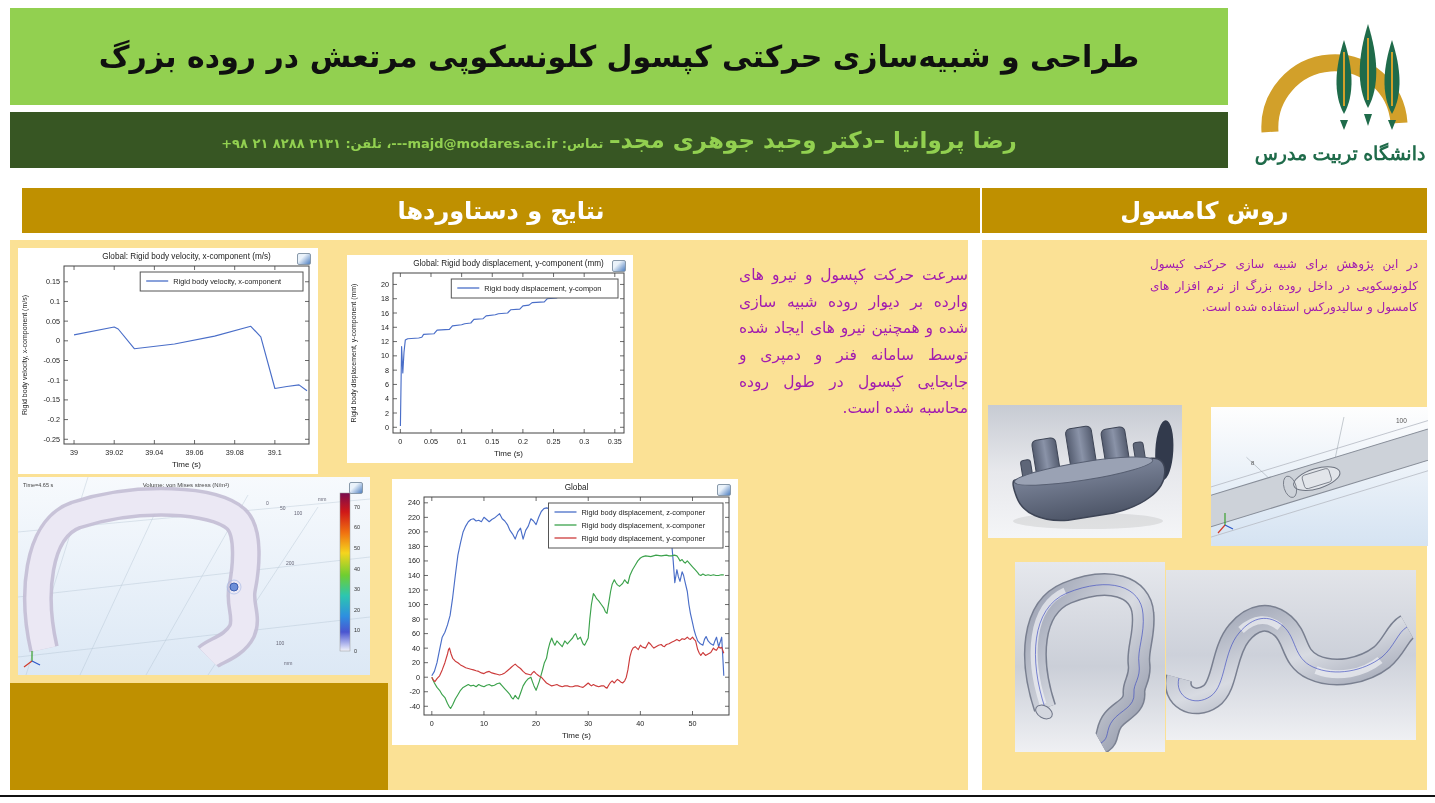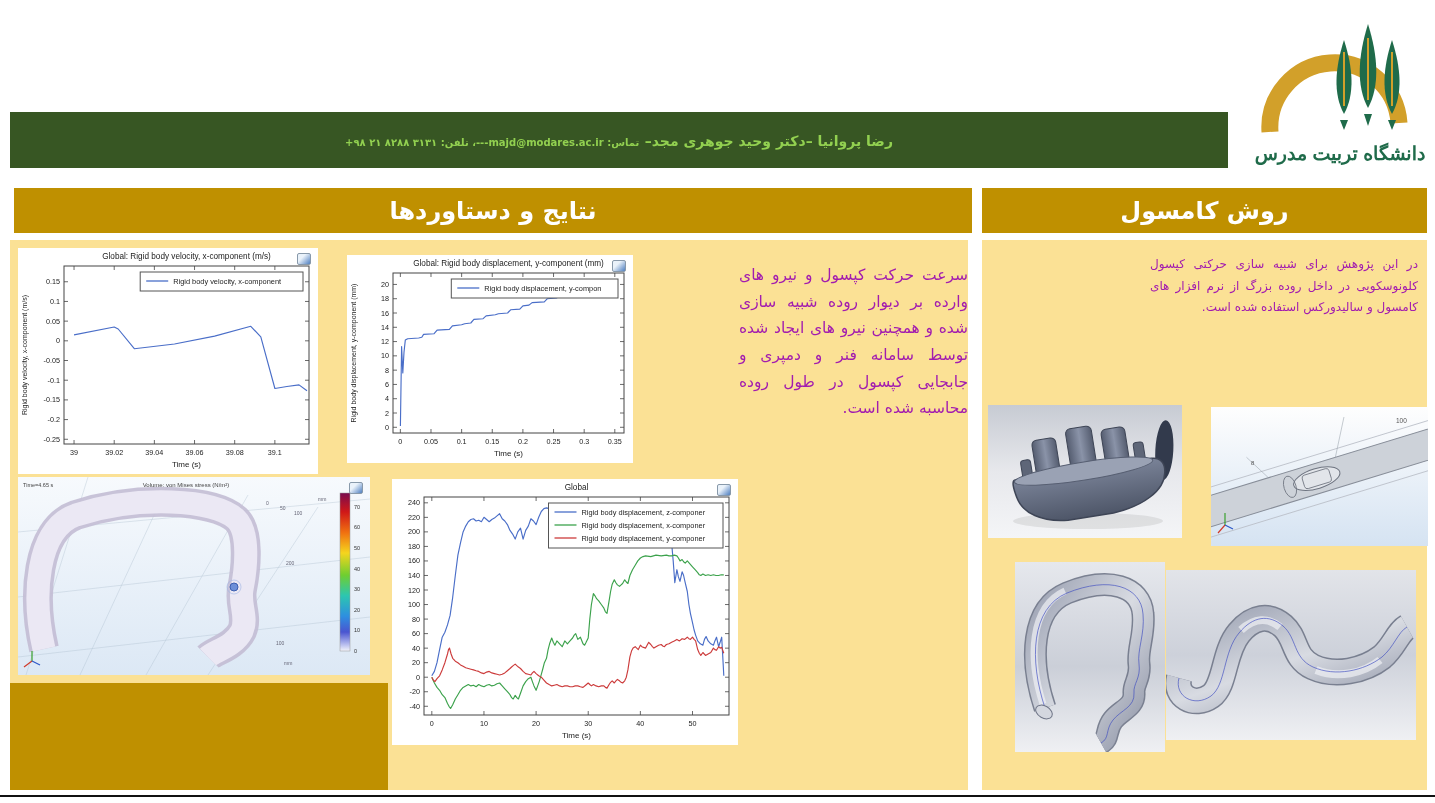--- a/index.html
+++ b/index.html
@@ -5,28 +5,28 @@
   html,body{margin:0;padding:0;background:#fff;}
   .page{position:relative;width:1435px;height:803px;background:#ffffff;overflow:hidden;
         font-family:"Liberation Sans",sans-serif;}
   
   .title-box{position:absolute;left:10px;top:8px;width:1218px;height:97px;background:#92D050;
              display:flex;align-items:center;justify-content:center;}
   .title-text{direction:rtl;font-family:"DejaVu Sans",sans-serif;font-weight:bold;font-size:30px;color:#101010;}
   .author-bar{position:absolute;left:10px;top:112px;width:1218px;height:56px;background:#375623;
               display:flex;align-items:center;justify-content:center;}
   .author-line{direction:rtl;color:#92D050;font-family:"DejaVu Sans",sans-serif;font-weight:bold;}
-  .author-names{font-size:14px;margin-top:26px;}
-  .author-contact{font-size:10px;}
+  .author-names{font-size:23px;margin-top:26px;}
+  .author-contact{font-size:13px;}
   .logo-wrap{position:absolute;left:1252px;top:2px;width:176px;height:174px;}
   
   .sec-header{position:absolute;top:188px;height:45px;background:#BF9000;display:flex;align-items:center;
               justify-content:center;}
   .sec-header span{color:#fff;font-family:"DejaVu Sans",sans-serif;font-weight:bold;font-size:24px;direction:rtl;}
-  #results-header{left:14px;width:958px;}
+  #results-header{left:22px;width:958px;}
   #method-header{left:982px;width:445px;}
   .panel{position:absolute;top:240px;height:550px;background:#FBE195;}
   #results-panel{left:10px;width:958px;}
   #method-panel{left:982px;width:445px;}
   
   .chart-box{position:absolute;background:#ffffff;}
   #chart1{left:18px;top:248px;width:300px;height:226px;}
   #chart2{left:347px;top:255px;width:286px;height:208px;}
   #chart3{left:392px;top:479px;width:346px;height:266px;}
   .plot-icon{position:absolute;top:5px;right:7px;width:12px;height:10px;border:1px solid #8899AA;
@@ -48,20 +48,23 @@
                  text-decoration:underline;text-underline-offset:7px;text-decoration-thickness:2px;}
   .sponsor-text{text-align:center;direction:rtl;font-size:15px;margin-top:15px;}
   #footer-line{position:absolute;left:0;top:795px;width:1435px;height:2px;background:#111;}
   svg text{font-family:"Liberation Sans",sans-serif;}
 </style>
 </head>
 <body>
 
 <div class="page">
 
+  <div class="title-box">
+    <div class="title-text">طراحی و شبیه‌سازی حرکتی کپسول کلونسکوپی مرتعش در روده بزرگ</div>
+  </div>
   <div class="author-bar">
     <div class="author-line">
       <span class="author-names">رضا پروانیا –دکتر وحید جوهری مجد–</span>
       <span class="author-contact">تماس: majd@modares.ac.ir---، تلفن: ۳۱۳۱ ۸۲۸۸ ۲۱ ۹۸+</span>
     </div>
   </div>
 
   <div class="logo-wrap">
     <svg width="176" height="174" viewBox="0 0 176 174">
       <path d="M 18 130 A 64 64 0 0 1 147 121" fill="none" stroke="#D2A02A" stroke-width="17"></path>

